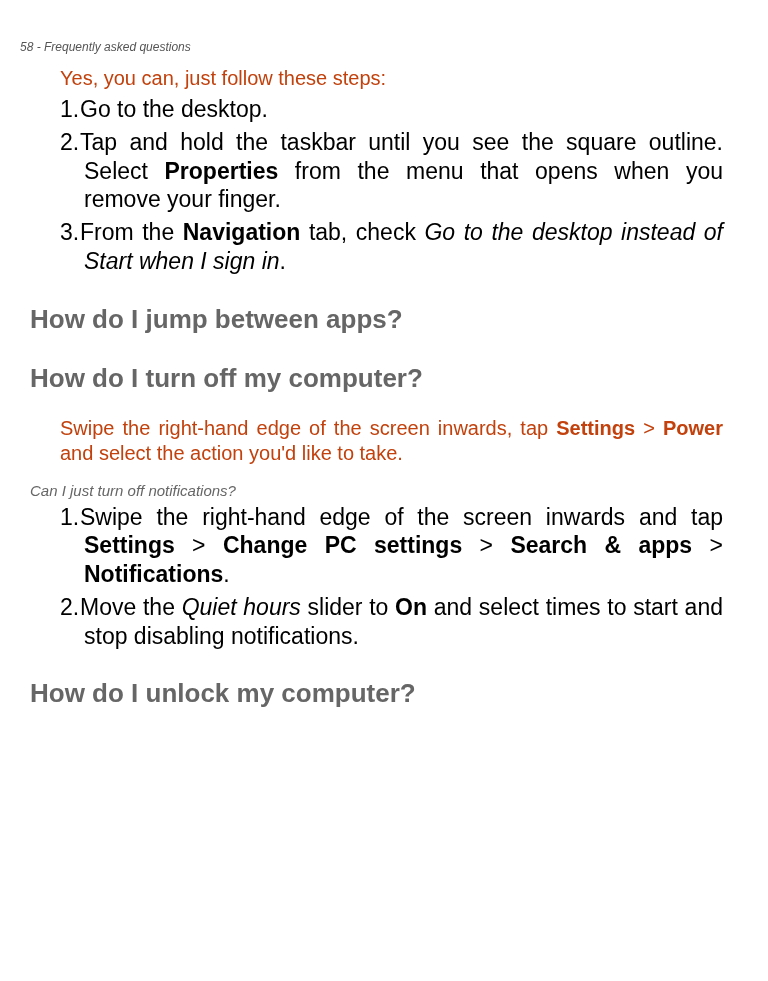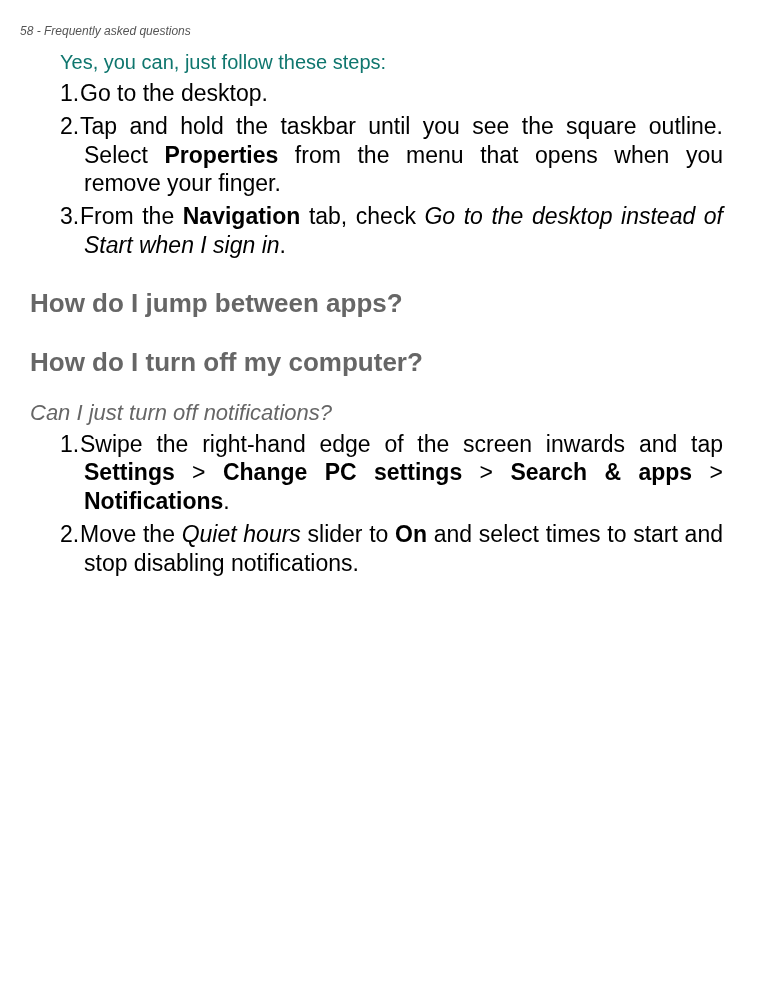--- a/index.html
+++ b/index.html
@@ -5,21 +5,21 @@
   * { margin: 0; padding: 0; box-sizing: border-box; }
   body {
     width: 768px;
     height: 981px;
     background: #fff;
     font-family: Arial, Helvetica, sans-serif;
     color: #000;
     padding: 0;
   }
   .page {
-    padding: 24px 45px 40px 20px;
+    padding: 40px 45px 40px 20px;
     position: relative;
   }
   .header-line {
     font-size: 12px;
     font-style: italic;
     color: #555;
     margin-bottom: 12px;
     padding-left: 0;
   }
   .content {
@@ -32,32 +32,32 @@
     color: #666;
     margin-left: -30px;
     margin-top: 28px;
     margin-bottom: 22px;
     letter-spacing: 0;
   }
   h2.first {
     margin-top: 8px;
   }
   h3 {
-    font-size: 22px;
+    font-size: 15px;
     font-style: italic;
     font-weight: normal;
     color: #666;
     margin-left: -30px;
     margin-top: 16px;
     margin-bottom: 4px;
   }
   p {
     font-size: 20px;
     line-height: 1.25;
-    color: #0f766e;
+    color: #c2410c;
     margin-bottom: 4px;
     text-align: justify;
   }
   ol {
     list-style: none;
     counter-reset: item;
     margin: 0;
     padding: 0;
   }
   ol li {
@@ -89,22 +89,24 @@
     <p>Yes, you can, just follow these steps:</p>
     <ol>
       <li>Go to the desktop.</li>
       <li><span>Tap and hold the taskbar until you see the square outline. Select </span><span class="bold">Properties</span><span> from the menu that opens when you remove your finger.</span></li>
       <li><span>From the </span><span class="bold">Navigation</span><span> tab, check </span><span class="ital">Go to the desktop instead of Start when I sign in</span><span>.</span></li>
     </ol>
 
     <h2>How do I jump between apps?</h2>
 
     <h2>How do I turn off my computer?</h2>
+    <p><span>Swipe the right-hand edge of the screen inwards, tap </span><span class="bold">Settings</span><span> &gt; </span><span class="bold">Power</span><span> and select the action you'd like to take.</span></p>
 
     <h3>Can I just turn off notifications?</h3>
     <ol>
       <li><span>Swipe the right-hand edge of the screen inwards and tap </span><span class="bold">Settings</span><span> &gt; </span><span class="bold">Change PC settings</span><span> &gt; </span><span class="bold">Search &amp; apps</span><span> &gt; </span><span class="bold">Notifications</span><span>.</span></li>
       <li><span>Move the </span><span class="ital">Quiet hours</span><span> slider to </span><span class="bold">On</span><span> and select times to start and stop disabling notifications.</span></li>
     </ol>
 
+    <h2>How do I unlock my computer?</h2>
 
   </div>
 </div>
 
 </body></html>

